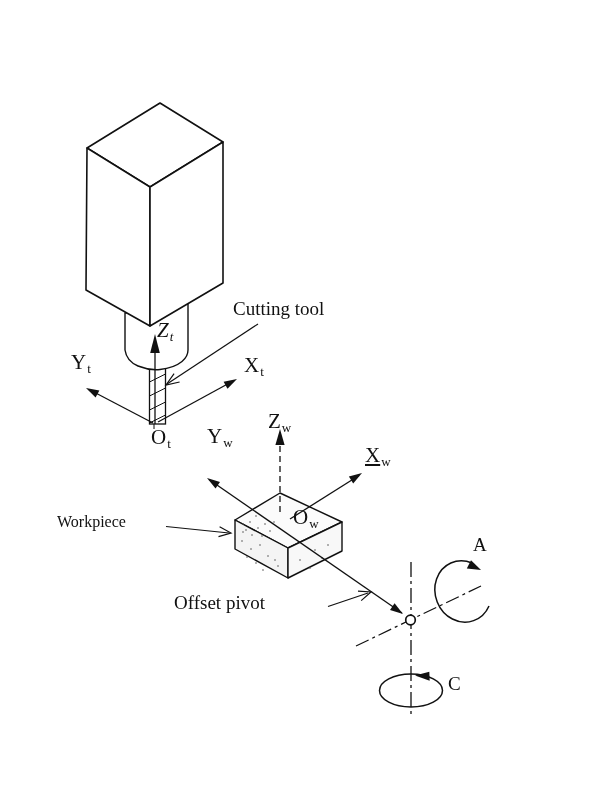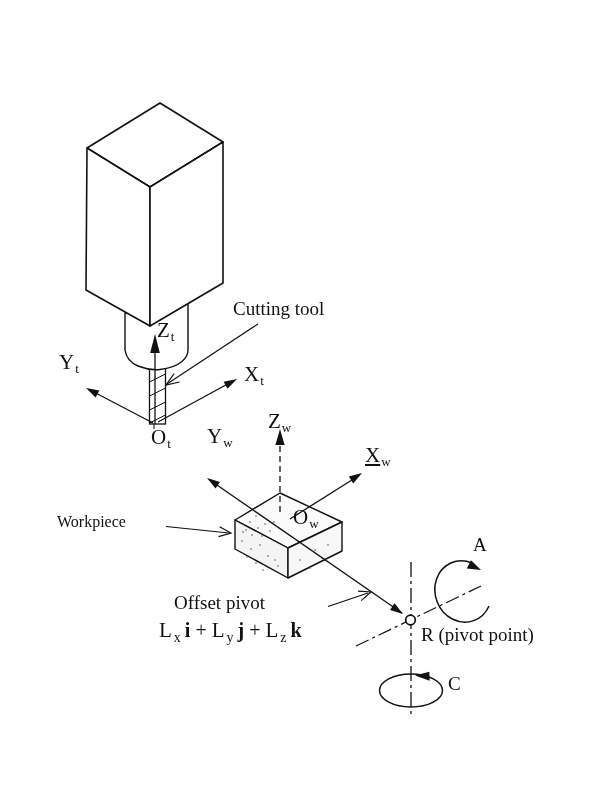--- a/index.html
+++ b/index.html
@@ -154,29 +154,29 @@
     <g>
       <ellipse cx="411" cy="690.5" rx="31.5" ry="16.5" fill="none" stroke="#111" stroke-width="1.5"></ellipse>
       <polygon points="415,675.5 429.3,671.8 429.7,680.8" fill="#111"></polygon>
     </g>
   </svg>
 
   <div class="lbl annot" style="left:233px; top:299px;">
     <span>Cutting tool</span>
   </div>
 
-  <div class="lbl axis" style="left:157px; top:320px;">
+  <div class="lbl axis" style="left:157px; top:320px;font-style:italic;">
     <span>Z</span><span class="sub">t</span>
   </div>
 
-  <div class="lbl axis" style="left:59px; top:352px;">
+  <div class="lbl axis" style="left:71px; top:352px;">
     <span>Y</span><span class="sub">t</span>
   </div>
 
-  <div class="lbl axis" style="left:244px; top:364px;">
+  <div class="lbl axis" style="left:244px; top:355px;">
     <span>X</span><span class="sub">t</span>
   </div>
 
   <div class="lbl origin" style="left:151px; top:427px;">
     <span>O</span><span class="sub">t</span>
   </div>
 
   <div class="lbl axis" style="left:268px; top:411px;">
     <span>Z</span><span class="sub">w</span>
   </div>
@@ -194,27 +194,21 @@
   </div>
 
   <div class="lbl annot" style="left:57px; top:514px; font-size:16px;">
     <span>Workpiece</span>
   </div>
 
   <div class="lbl annot" style="left:174px; top:593px;">
     <span>Offset pivot</span>
   </div>
 
-  <div class="lbl formula" style="left:159px; top:620px;">
-    <span><span>L</span><span class="sub">x</span><span class="vec">i</span></span><span class="plus">+</span><span><span>L</span><span class="sub">y</span><span class="vec">j</span></span><span class="plus">+</span><span><span>L</span><span class="sub">z</span><span class="vec">k</span></span>
-  </div>
-
-  <div class="lbl annot" style="left:421px; top:625px;">
-    <span>R (pivot point)</span>
-  </div>
+
 
   <div class="lbl rot" style="left:473px; top:535px;">
     <span>A</span>
   </div>
 
   <div class="lbl rot" style="left:448px; top:674px;">
     <span>C</span>
   </div>
 
 </div>

